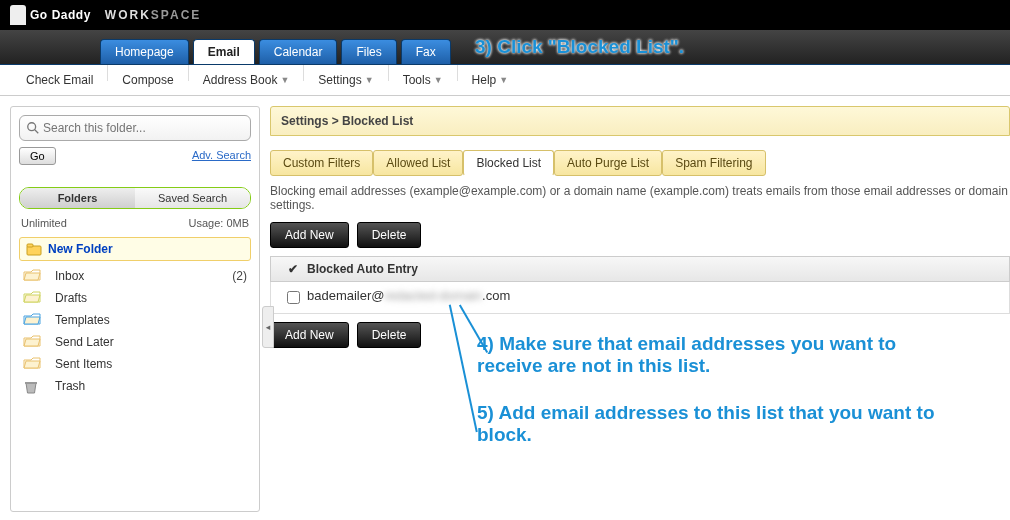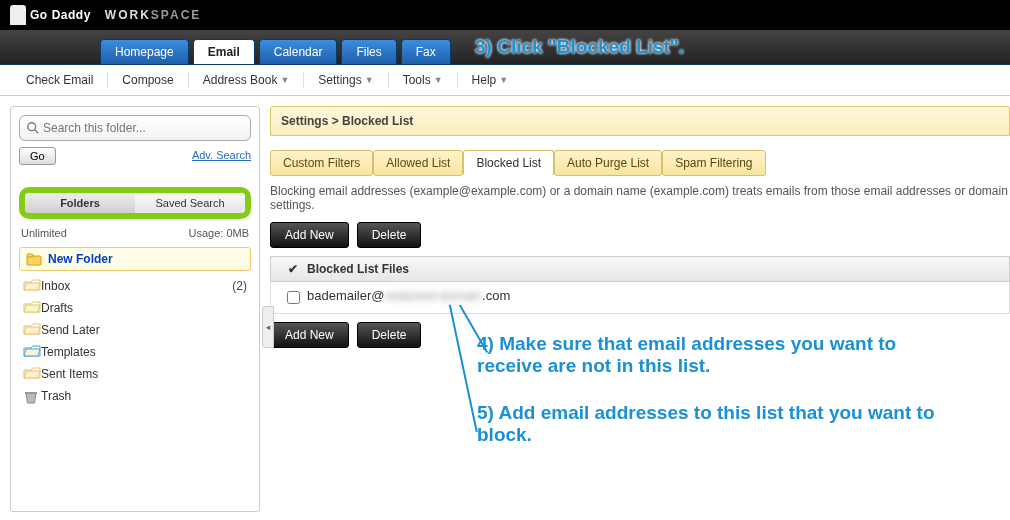--- a/index.html
+++ b/index.html
@@ -6,38 +6,38 @@
 .page{width:1010px;height:520px;position:relative;overflow:hidden}
 .topbar{height:30px;background:#000;color:#fff;display:flex;align-items:center;padding:0 10px}
 .gd-logo{display:flex;align-items:center;gap:4px}
 .gd-guy{width:16px;height:20px;background:#eee;border-radius:3px 3px 0 0;display:inline-block}
 .gd-word{font-weight:bold;letter-spacing:.5px}
 .ws-word{margin-left:14px;color:#999;font-weight:bold;letter-spacing:2px}
 .ws-word b{color:#ddd}
 .maintabs{background:linear-gradient(#444,#222);height:34px;display:flex;align-items:flex-end;padding:0 0 0 100px;border-bottom:1px solid #0a3a6a}
 .mtab{background:linear-gradient(#3b8de0,#1e5fa8);color:#fff;border:1px solid #0a3a6a;border-bottom:none;border-radius:4px 4px 0 0;padding:5px 14px;margin-right:4px;font-size:12px;cursor:pointer}
 .mtab.active{background:#fff;color:#222;font-weight:bold}
-.submenu{background:#fff;border-bottom:1px solid #ccc;height:30px;display:flex;align-items:center;padding:0 12px;gap:0}
+.submenu{background:#fff;border-bottom:1px solid #ccc;height:30px;display:flex;padding:0 12px;gap:0}
 .sm-item{padding:0 14px;color:#333;cursor:pointer;display:flex;gap:3px;align-items:center}
 .sm-sep{width:1px;height:16px;background:#ddd}
 .caret{font-size:9px;color:#888}
 .body{display:flex;height:426px}
 .sidebar{width:250px;background:#fff;border:1px solid #ccc;margin:10px;border-radius:3px;padding:8px;box-sizing:border-box;position:relative}
 .searchbox{display:flex;align-items:center;border:1px solid #aaa;border-radius:6px;padding:2px 6px;background:linear-gradient(#fff,#f2f2f2)}
 .searchbox input{border:none;outline:none;background:transparent;flex:1;font-size:12px;padding:3px}
 .mag{width:14px;height:14px}
 .go-btn{border:1px solid #999;background:linear-gradient(#fff,#ddd);border-radius:3px;padding:2px 10px;font-size:11px;cursor:pointer;margin-top:6px}
 .adv{float:right;color:#2a6ac7;text-decoration:underline;font-size:11px;cursor:pointer;margin-top:8px}
-.ftabs{display:flex;margin-top:22px;border:6px solid #84cc16;border-radius:10px;overflow:hidden}
+.ftabs{display:flex;margin-top:22px;border:1px solid #84cc16;border-radius:10px;overflow:hidden}
 .ftab{flex:1;text-align:center;padding:4px 0;background:linear-gradient(#fafafa,#e5e5e5);font-size:11px;cursor:pointer}
 .ftab.active{background:linear-gradient(#eee,#cfcfcf);font-weight:bold}
 .quota{display:flex;justify-content:space-between;color:#555;font-size:11px;margin:8px 2px}
 .newfolder{border:1px solid #f0cf6a;background:#fffde6;border-radius:3px;padding:4px 6px;color:#0040c0;font-weight:bold;display:flex;align-items:center;gap:6px;cursor:pointer}
 .flist{margin-top:4px}
-.fitem{display:flex;align-items:flex-end;gap:0;padding:4px 4px;cursor:pointer}
+.fitem{display:flex;align-items:flex-end;gap:14px;padding:4px 4px;cursor:pointer}
 .fitem.sel{background:#e9e9e9;border:1px solid #cfcfcf;border-radius:2px}
 .fitem .badge{margin-left:auto;color:#444}
 .ficon{width:18px;height:14px;display:inline-block}
 .content{flex:1;margin:10px 0 10px 0;position:relative}
 .crumb{background:linear-gradient(#fef8d8,#f9eec0);border:1px solid #d9c76d;border-radius:3px 3px 0 0;padding:7px 10px;font-weight:bold;color:#444}
 .subtabs{display:flex;margin:14px 0 8px 0}
 .stab{background:linear-gradient(#fff3c9,#f7e6a0);border:1px solid #d6c06a;border-radius:3px;padding:5px 12px;color:#5a4a12;cursor:pointer;font-size:12px}
 .stab.active{background:#fff;border-bottom-color:#fff;color:#333}
 .desc{color:#555;font-size:12px;margin:6px 0 10px}
 .btnrow{display:flex;gap:8px;margin:8px 0}
@@ -126,31 +126,31 @@
           </div>
           <div class="fitem">
             <span class="ficon"><svg width="18" height="13">
                 <path d="M1 11 L1 3 L8 3 L10 1 L17 1 L17 11 Z" fill="#fff" stroke="#cfd460"></path>
                 <path d="M1 11 L3 4 L17 4 L15 11 Z" fill="#fdf2d0" stroke="#cfd460"></path>
               </svg></span>
             <span>Drafts</span>
           </div>
           <div class="fitem">
             <span class="ficon"><svg width="18" height="13">
+                <path d="M1 11 L1 3 L8 3 L10 1 L17 1 L17 11 Z" fill="#fff" stroke="#4aa3e0"></path>
+                <path d="M1 11 L3 4 L17 4 L15 11 Z" fill="#fdf2d0" stroke="#4aa3e0"></path>
+              </svg></span>
+            <span>Templates</span>
+          </div>
+          <div class="fitem">
+            <span class="ficon"><svg width="18" height="13">
                 <path d="M1 11 L1 3 L8 3 L10 1 L17 1 L17 11 Z" fill="#fff" stroke="#e9c16c"></path>
                 <path d="M1 11 L3 4 L17 4 L15 11 Z" fill="#fdf2d0" stroke="#e9c16c"></path>
               </svg></span>
             <span>Send Later</span>
-          </div>
-          <div class="fitem">
-            <span class="ficon"><svg width="18" height="13">
-                <path d="M1 11 L1 3 L8 3 L10 1 L17 1 L17 11 Z" fill="#fff" stroke="#4aa3e0"></path>
-                <path d="M1 11 L3 4 L17 4 L15 11 Z" fill="#fdf2d0" stroke="#4aa3e0"></path>
-              </svg></span>
-            <span>Templates</span>
           </div>
           <div class="fitem">
             <span class="ficon"><svg width="18" height="13">
                 <path d="M1 11 L1 3 L8 3 L10 1 L17 1 L17 11 Z" fill="#fff" stroke="#e9c16c"></path>
                 <path d="M1 11 L3 4 L17 4 L15 11 Z" fill="#fdf2d0" stroke="#e9c16c"></path>
               </svg></span>
             <span>Sent Items</span>
           </div>
           <div class="fitem">
             <span class="ficon"><svg width="16" height="16">
@@ -172,21 +172,21 @@
           <div class="stab">Auto Purge List</div>
           <div class="stab">Spam Filtering</div>
         </div>
       <div class="desc">Blocking email addresses (example@example.com) or a domain name (example.com) treats emails from those email addresses or domain settings.</div>
       <div class="btnrow">
         <button class="dbtn">Add New</button>
         <button class="dbtn">Delete</button>
       </div>
       <div class="thead">
         <div class="col1">✔</div>
-        <div>Blocked List Files</div>
+        <div>Blocked Auto Entry</div>
       </div>
       <div id="tbody">
           <div class="trow">
             <div class="col1"><input type="checkbox" style=""></div>
             <div><span>bademailer@</span><span class="blur">redacted-domain</span><span>.com</span></div>
           </div>
         </div>
       <div class="btnrow">
         <button class="dbtn">Add New</button>
         <button class="dbtn">Delete</button>

